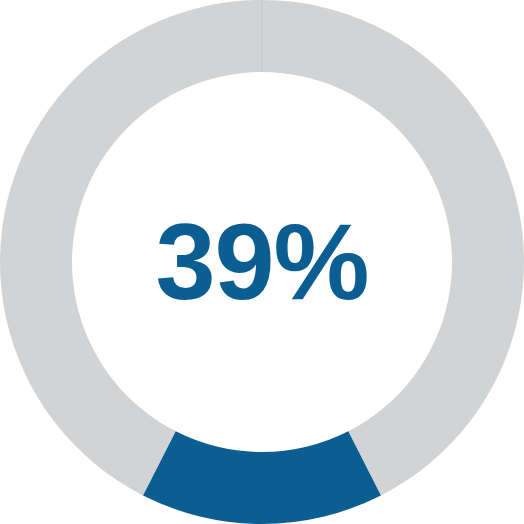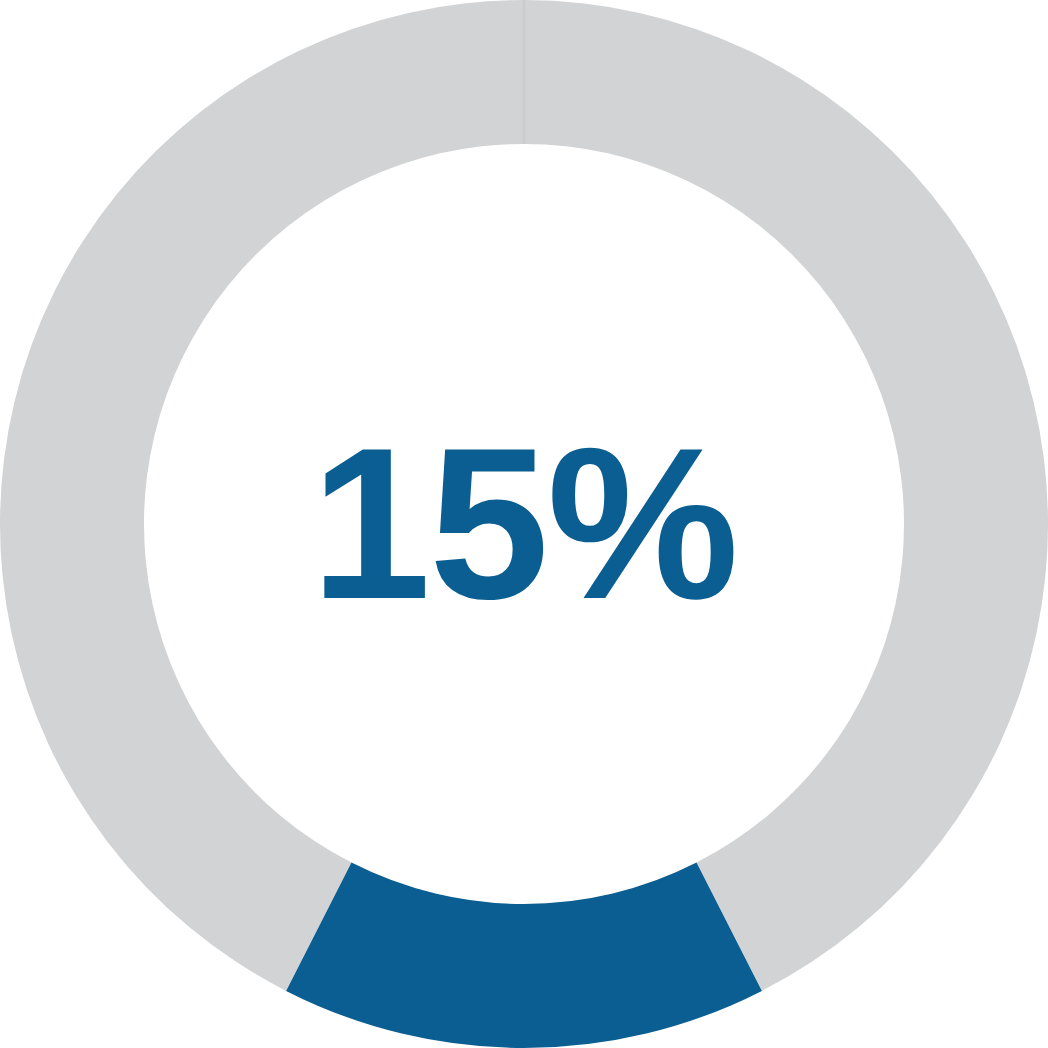--- a/index.html
+++ b/index.html
@@ -56,16 +56,16 @@
   <svg id="donut-svg" width="524" height="524" viewBox="0 0 524 524">
 
     <path id="slice-remainder" fill="#d2d3d4" fill-rule="evenodd" d="M 143.05448906823875 495.4437093373524 A 262 262 0 1 1 380.9455109317613 495.44370933735235 L 348.25819495051394 431.2912395957899 A 190 190 0 1 0 175.74180504948612 431.2912395957899 Z"></path>
 
     <path id="slice-value" fill="#0b5e91" fill-rule="evenodd" d="M 380.94551093176125 495.4437093373524 A 262 262 0 0 1 143.05448906823875 495.4437093373524 L 175.74180504948612 431.2912395957899 A 190 190 0 0 0 348.2581949505139 431.2912395957899 Z"></path>
 
     <line id="seam-line" x1="262" y1="0" x2="262" y2="72" stroke="#cbcccd" stroke-width="1.4"></line>
   </svg>
 
   <div id="center-label-wrap">
-    <span id="center-label" style="color: rgb(11, 94, 145);">15%</span>
+    <span id="center-label" style="color: rgb(11, 94, 145);">39%</span>
   </div>
 
 </div>
 
 </body></html>

